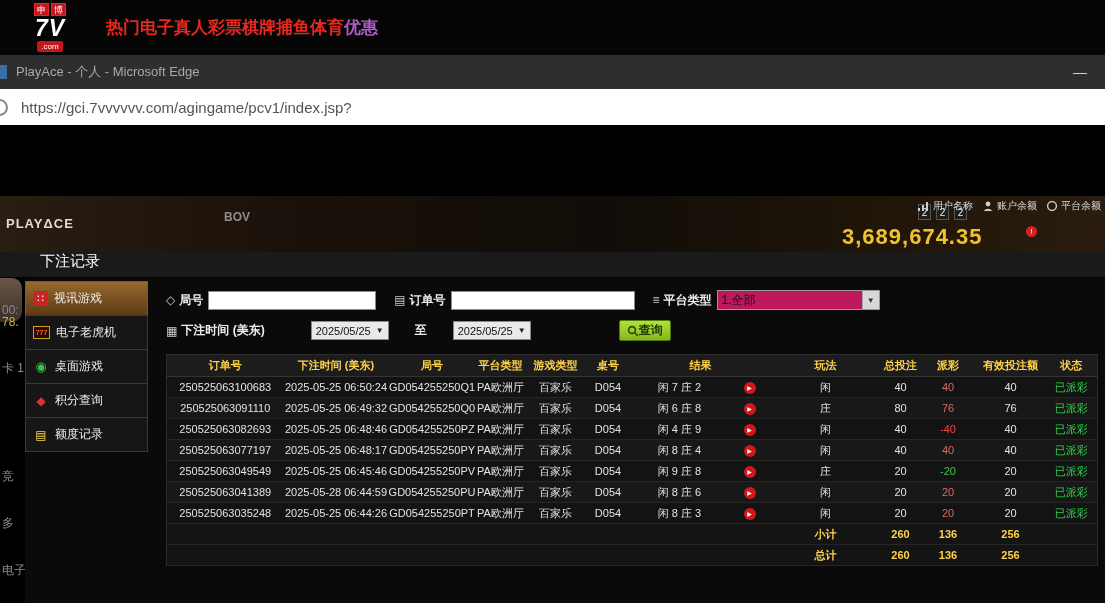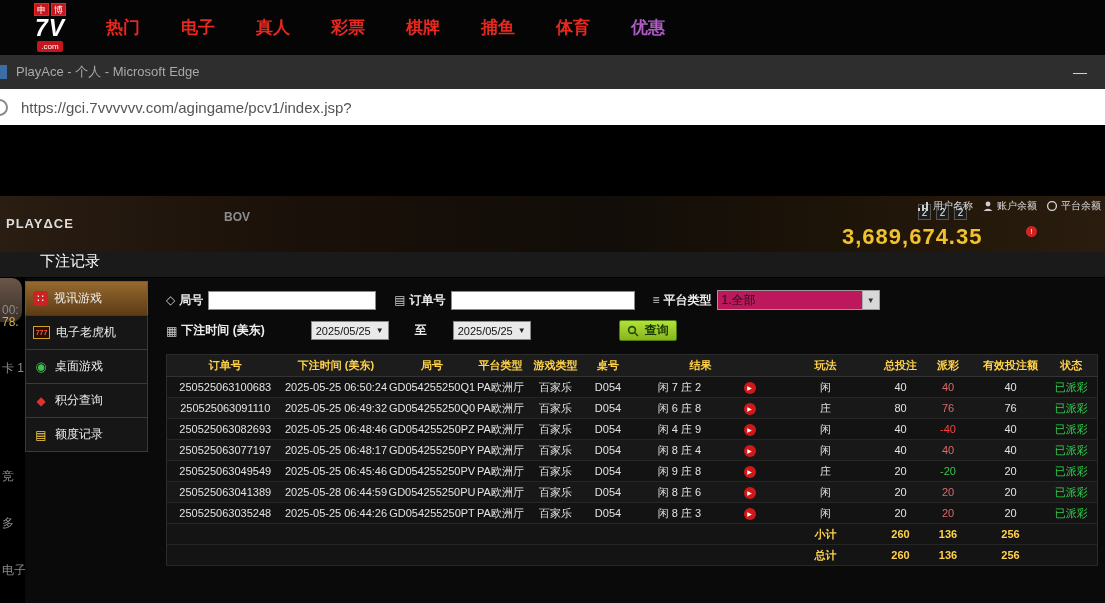--- a/index.html
+++ b/index.html
@@ -7,21 +7,21 @@
     font-family:"Liberation Sans","DejaVu Sans",sans-serif; }
   .screen { position:absolute; top:0; left:0; width:1105px; height:603px; background:#000; overflow:hidden; }
 
   
   .topnav { position:absolute; top:0; left:0; width:100%; height:55px; background:#050505; display:flex; align-items:center; }
   .logo { margin-left:18px; width:64px; display:flex; flex-direction:column; align-items:center; cursor:pointer; }
   .logo-row { display:flex; gap:2px; }
   .logo-box { width:15px; height:13px; background:#c4161c; color:#fff; font-size:9px; line-height:13px; text-align:center; border:1px solid #e8281e; }
   .logo-7v { color:#fff; font-size:23px; font-weight:bold; font-style:italic; line-height:25px; letter-spacing:1px; }
   .logo-com { background:#c4161c; color:#fff; font-size:8px; line-height:11px; padding:0 4px; border-radius:2px; }
-  .nav { display:flex; gap:41px; margin-left:24px; }
+  .nav { display:flex; margin-left:24px; }
   .nav-item { color:#e8281e; font-size:17px; font-weight:bold; cursor:pointer; white-space:nowrap; }
   .nav-item.promo { color:#b05bc8; }
 
   
   .titlebar { position:absolute; top:55px; left:0; width:100%; height:34px; background:#2e2e2e; display:flex; align-items:center; color:#a9a9a9; font-size:13px; }
   .fav { width:7px; height:14px; background:#3a6ea5; margin-right:9px; }
   .min { margin-left:auto; margin-right:18px; color:#cfcfcf; font-size:14px; cursor:pointer; }
 
   
   .urlbar { position:absolute; top:89px; left:0; width:100%; height:36px; background:#ffffff; display:flex; align-items:center; font-size:15px; color:#555; }
@@ -73,21 +73,21 @@
   .txt-input { width:168px; height:19px; background:#fff; border:1px solid #8a8a8a; margin-left:5px; font-size:11px; padding:0 3px; color:#111; }
   .w185 { width:184px; }
   .gap18 { margin-left:18px; }
   .plat-select { width:163px; height:20px; background:#be185d; border:1px solid #999; color:#111; font-size:12px; display:flex; align-items:center; justify-content:space-between; margin-left:5px; padding-left:4px; cursor:pointer; }
   .dd-btn { width:17px; height:100%; background:#d8d8d8; border-left:1px solid #aaa; color:#333; font-size:8px; display:flex; align-items:center; justify-content:center; }
   .date-select { width:78px; height:19px; background:#e9e9e9; border:1px solid #888; color:#111; font-size:11px; display:flex; align-items:center; justify-content:space-between; padding:0 4px; cursor:pointer; }
   .date-select .dd { font-size:8px; color:#222; }
   .d1 { margin-left:46px; }
   .to-label { margin-left:26px; font-weight:bold; }
   .d2 { margin-left:26px; }
-  .search-btn { margin-left:88px; height:21px; padding:0 7px; background:linear-gradient(#b5e038,#86b51e); border:1px solid #4e7a12; border-radius:2px; color:#173a05; font-weight:bold; font-size:12px; display:flex; align-items:center; gap:6px; cursor:pointer; font-family:inherit; }
+  .search-btn { margin-left:88px; height:21px; padding:0 7px; background:linear-gradient(#b5e038,#86b51e); border:1px solid #4e7a12; border-radius:2px; color:#173a05; font-weight:bold; font-size:12px; display:flex; align-items:center; gap:0; cursor:pointer; font-family:inherit; }
 
   .bet-table { position:absolute; top:72px; left:14px; width:931px; border-collapse:collapse; font-size:11px; color:#e3e3e3; border:1px solid #2c2c2c; table-layout:fixed; }
   .bet-table th { color:#ffd24a; font-weight:bold; height:22px; background:#1c1c1c; border-bottom:1px solid #333; white-space:nowrap; overflow:hidden; }
   .bet-table td { height:21px; text-align:center; border-bottom:1px solid #262626; background:#131313; white-space:nowrap; overflow:hidden; }
   .bet-table tbody tr:nth-child(even) td { background:#181818; }
   .status-green { color:#2fd04a; }
   .replay { display:inline-block; width:12px; height:12px; border-radius:50%; background:#d01818; color:#fff; font-size:6px; line-height:12px; text-align:center; cursor:pointer; }
   .sum-row td { background:#141414 !important; border-top:1px solid #333; }
   .sum-text { color:#ffd24a !important; font-weight:bold; }
 </style>

